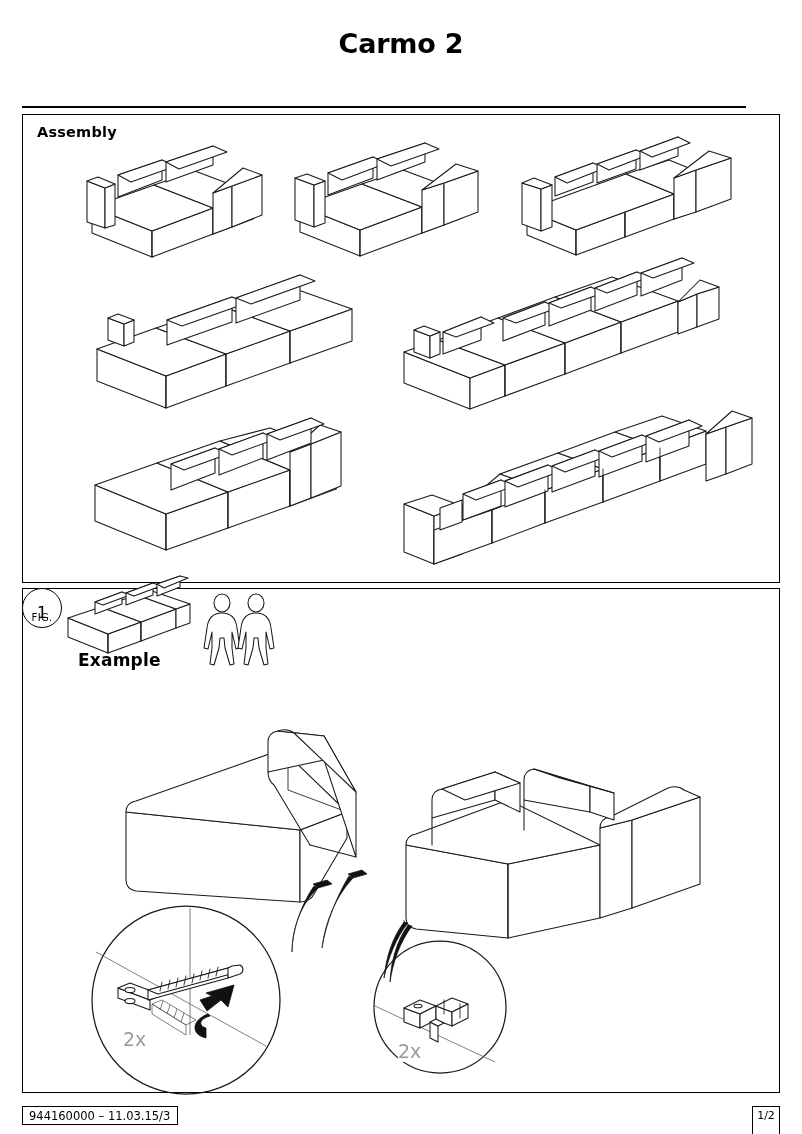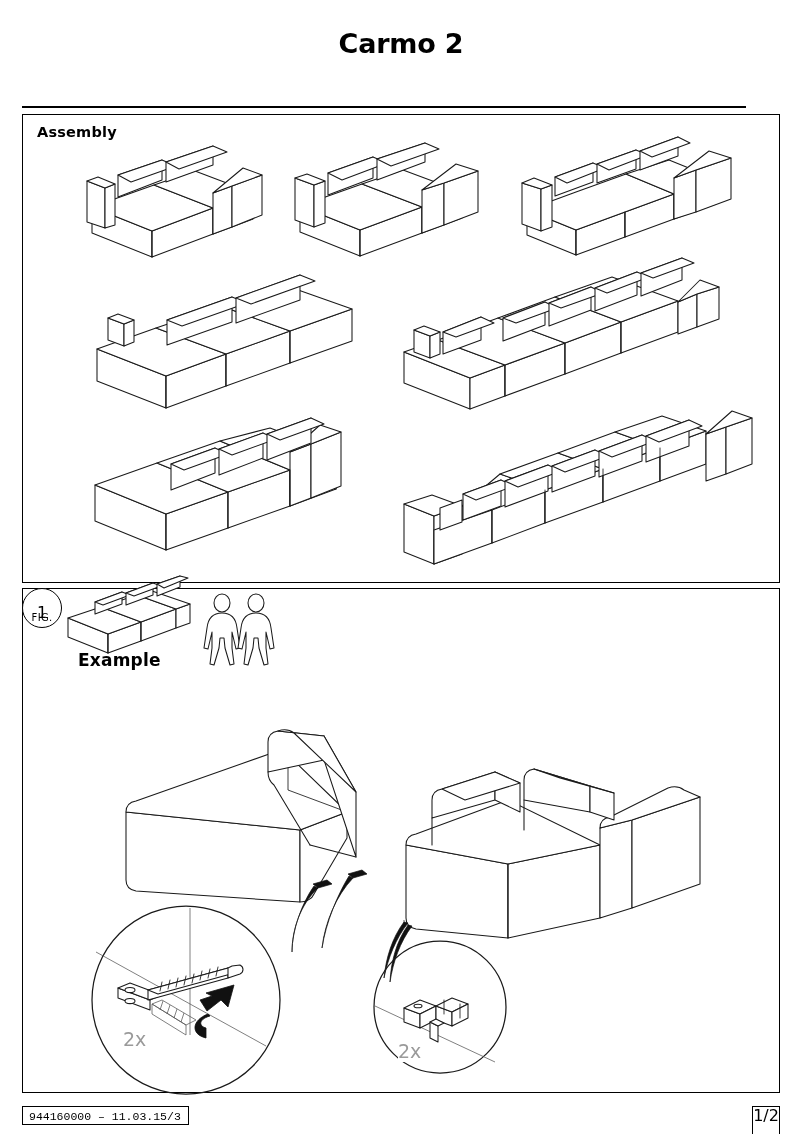--- a/index.html
+++ b/index.html
@@ -192,32 +192,31 @@
     left: 22px;
     top: 1106px;
     height: 19px;
     border: 1.2px solid #000;
     box-sizing: border-box;
     padding: 1px 7px 0 6px;
     font-size: 11.5px;
     line-height: 17px;
     white-space: nowrap;
     background: #fff;
-    font-family: Liberation Mono, monospace;
   }
   #footer-right {
     position: absolute;
     left: 752px;
     top: 1106px;
     width: 28px;
     height: 29px;
     border: 1.2px solid #000;
     box-sizing: border-box;
     text-align: center;
-    font-size: 16px;
+    font-size: 11px;
     line-height: 17px;
     background: #fff;
   }
 </style>
 </head>
 <body>
 
 <div id="page">
 
   <div id="header">

